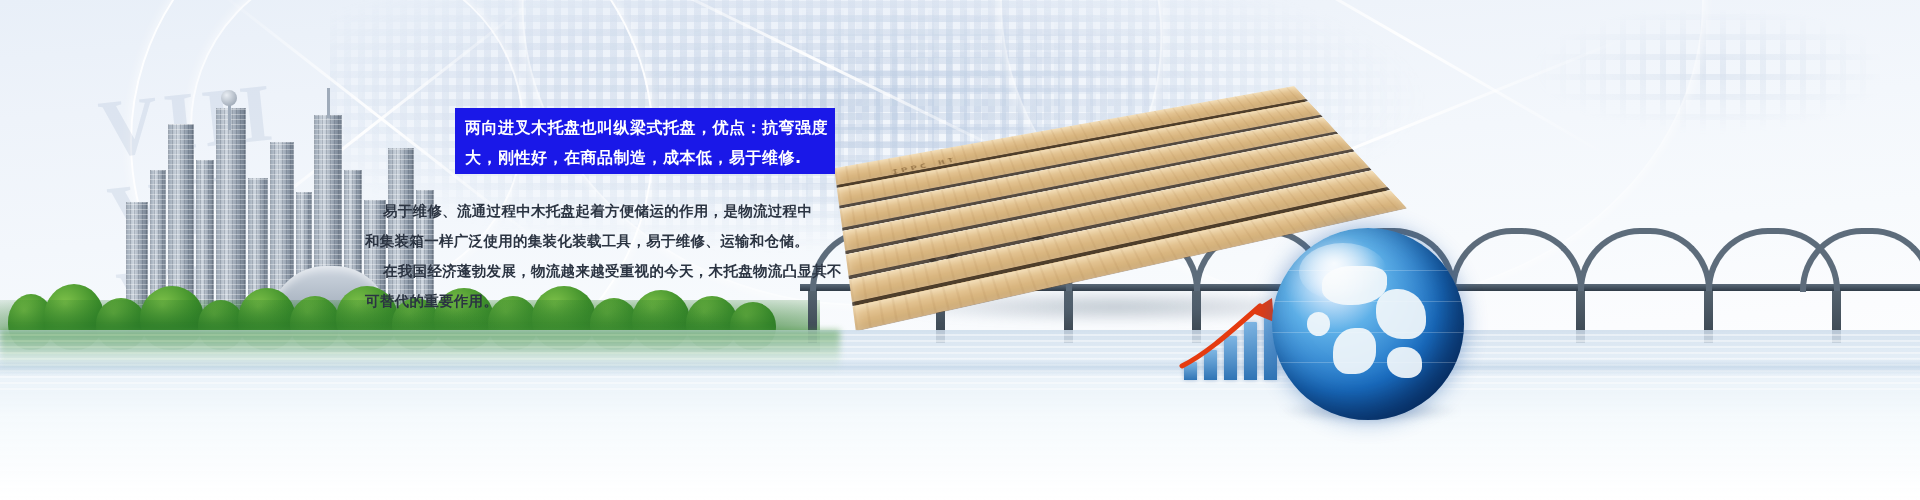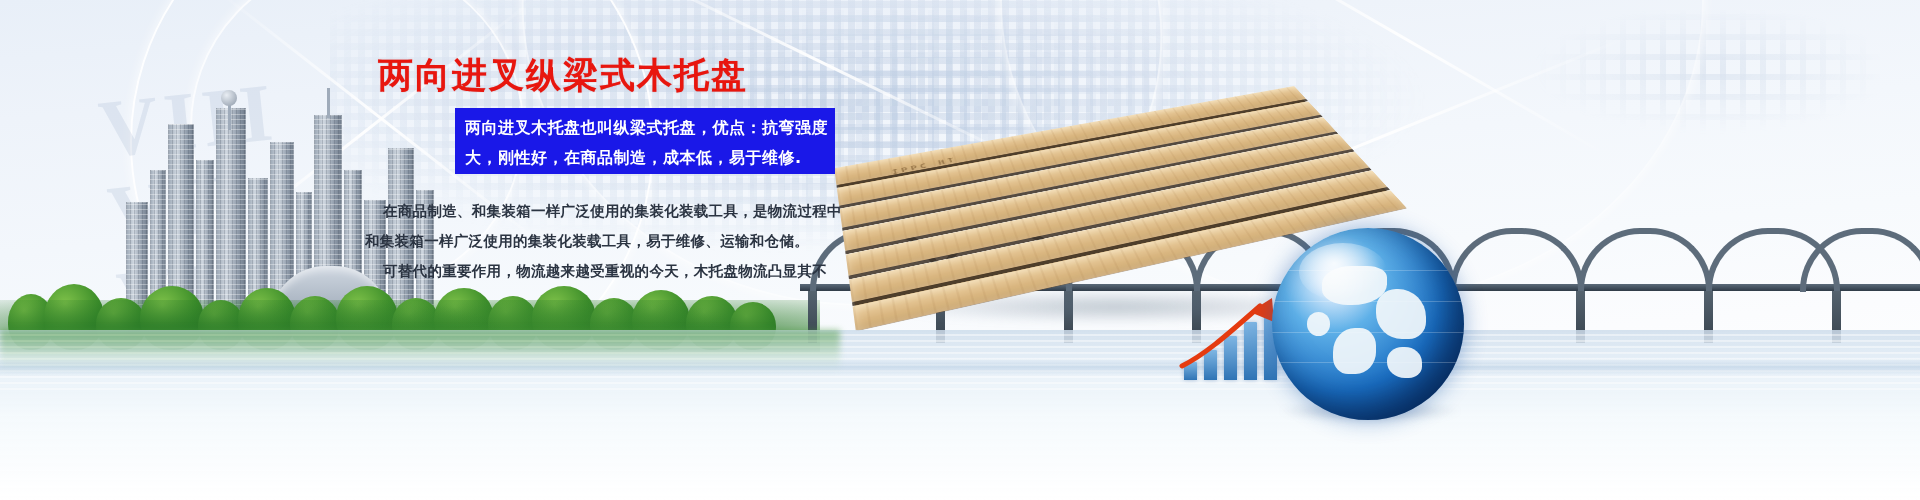--- a/index.html
+++ b/index.html
@@ -285,26 +285,26 @@
     <div class="lat" style="top:54%"></div>
     <div class="lat" style="top:70%"></div>
     <div class="land" style="left:26%;top:20%;width:34%;height:20%;border-radius:46% 30% 54% 40%;"></div>
     <div class="land" style="left:54%;top:32%;width:26%;height:26%;border-radius:40% 56% 34% 52%;"></div>
     <div class="land" style="left:32%;top:52%;width:22%;height:24%;border-radius:52% 38% 48% 36%;"></div>
     <div class="land" style="left:60%;top:62%;width:18%;height:16%;border-radius:44% 50% 38% 52%;"></div>
     <div class="land" style="left:18%;top:44%;width:12%;height:12%;border-radius:50%;"></div>
     <div class="gloss"></div>
   </div>
 
-  <div class="title">两向进叉纵梁式木托盘</div>
 
   <div class="blue-box">
     <div class="bl">两向进叉木托盘也叫纵梁式托盘，优点：抗弯强度</div>
     <div class="bl">大，刚性好，在商品制造，成本低，易于维修.</div>
   </div>
 
   <div class="para">
-    <p>在商品制造、和集装箱一样广泛使用的集装化装载工具，是物流过程中</p>
+    <p>易于维修、流通过程中木托盘起着方便储运的作用，是物流过程中</p>
     <p style="text-indent:0">和集装箱一样广泛使用的集装化装载工具，易于维修、运输和仓储。</p>
-    <p>可替代的重要作用，物流越来越受重视的今天，木托盘物流凸显其不</p>
+    <p>在我国经济蓬勃发展，物流越来越受重视的今天，木托盘物流凸显其不</p>
+    <p style="text-indent:0">可替代的重要作用。</p>
   </div>
 
 </div>
 
 </body></html>

